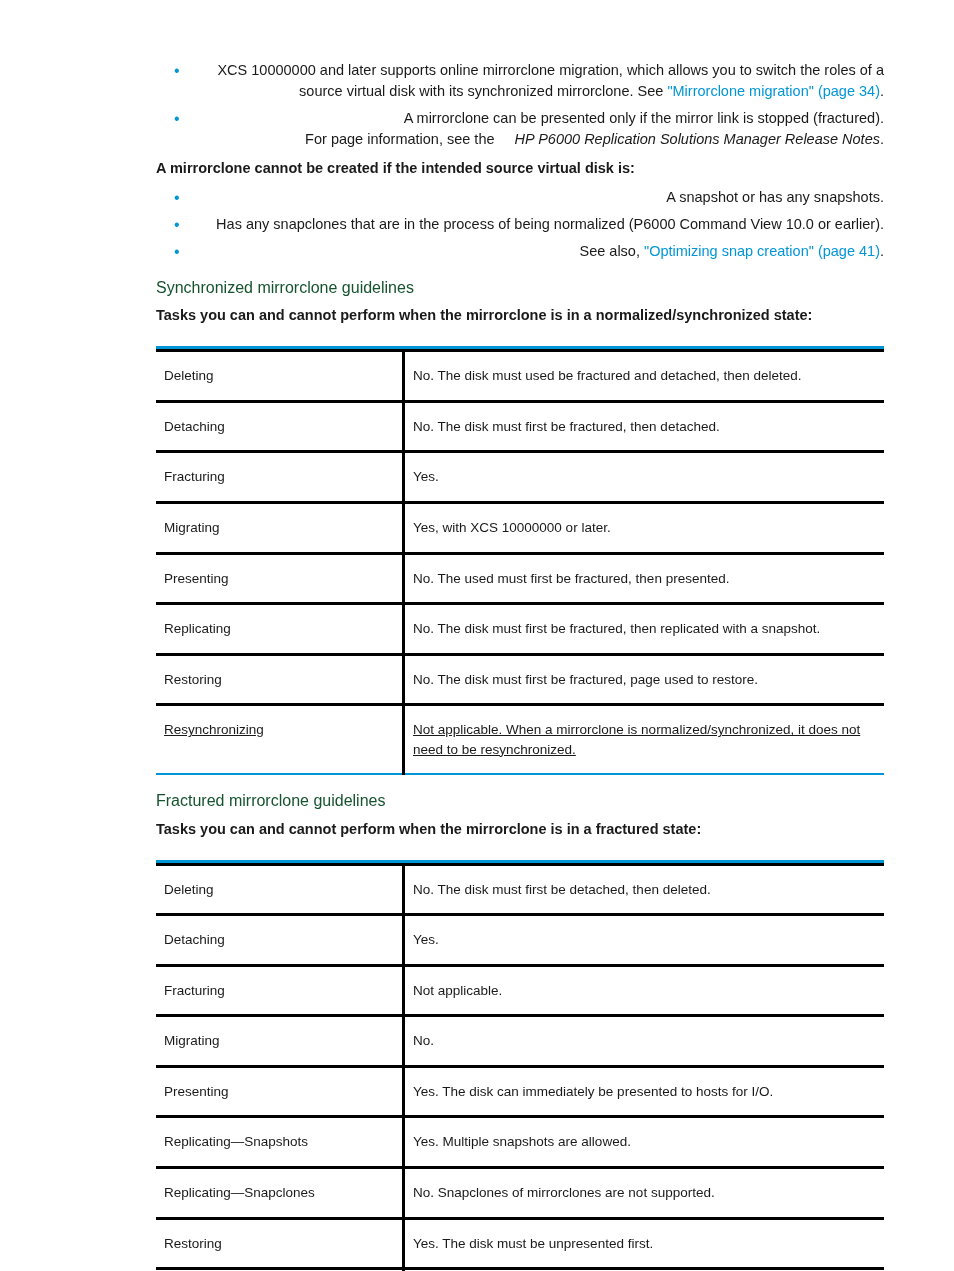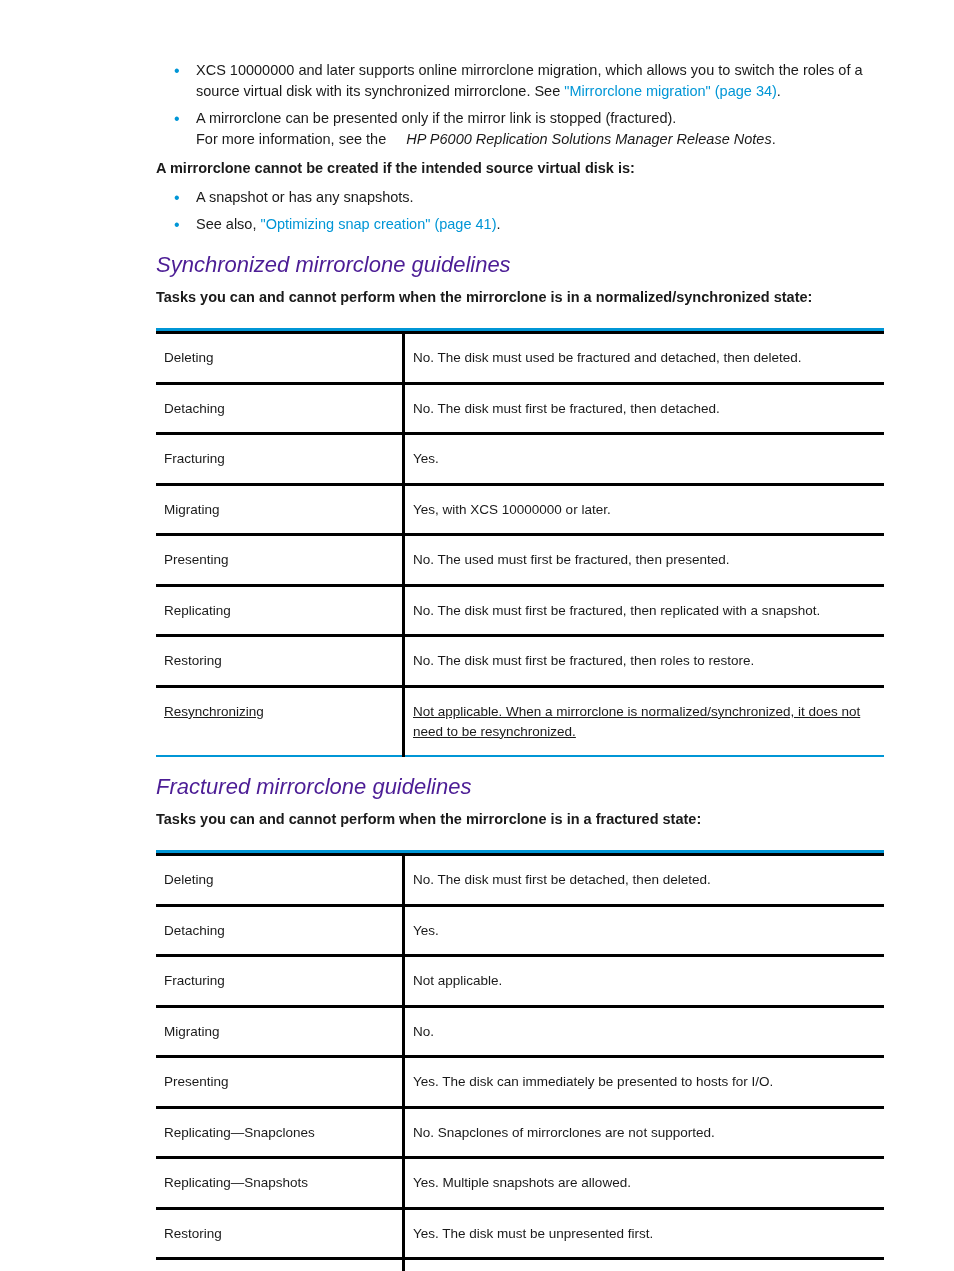--- a/index.html
+++ b/index.html
@@ -14,20 +14,21 @@
     background: #fff;
   }
   .content {
     padding-left: 96px;
     padding-right: 10px;
   }
   ul {
     margin: 0 0 8px 0;
     padding-left: 32px;
     list-style: none;
+    text-align: right;
   }
   ul li {
     position: relative;
     padding-left: 8px;
     margin-bottom: 6px;
   }
   ul li::before {
     content: "•";
     position: absolute;
     left: -14px;
@@ -43,24 +44,23 @@
     font-style: italic;
     margin-left: 16px;
   }
   p {
     margin: 0 0 8px 0;
     font-weight: bold;
   }
   h3 {
     font-family: Arial, Helvetica, sans-serif;
     font-weight: normal;
-    color: #4c1d95;
-    font-size: 22px;
+    color: #14532d;
+    font-size: 16px;
     margin: 14px 0 6px 0;
-    font-style: italic;
   }
   table {
     width: 100%;
     border-collapse: collapse;
     margin: 20px 0 14px 0;
     font-size: 13.5px;
   }
   table thead tr {
     border-top: 3px solid #0096d6;
   }
@@ -86,29 +86,30 @@
 
 <div class="content">
 
   <ul>
     <li>
       <span>XCS 10000000 and later supports online mirrorclone migration, which allows you to switch the roles of a source virtual disk with its synchronized mirrorclone. See </span><span class="link">"Mirrorclone migration" (page 34)</span><span>.</span>
     </li>
     <li>
       <div>A mirrorclone can be presented only if the mirror link is stopped (fractured).</div>
       <div>
-        <span>For more information, see the </span><span class="italic">HP P6000 Replication Solutions Manager Release Notes</span><span>.</span>
+        <span>For page information, see the </span><span class="italic">HP P6000 Replication Solutions Manager Release Notes</span><span>.</span>
       </div>
     </li>
   </ul>
 
   <p>A mirrorclone cannot be created if the intended source virtual disk is:</p>
 
   <ul>
     <li><span>A snapshot or has any snapshots.</span></li>
+    <li><span>Has any snapclones that are in the process of being normalized (P6000 Command View 10.0 or earlier).</span></li>
     <li>
       <span>See also, </span><span class="link">"Optimizing snap creation" (page 41)</span><span>.</span>
     </li>
   </ul>
 
   <h3>Synchronized mirrorclone guidelines</h3>
   <p>Tasks you can and cannot perform when the mirrorclone is in a normalized/synchronized state:</p>
 
   <table>
     <thead>
@@ -137,21 +138,21 @@
         <tr>
           <td>Presenting</td>
           <td>No. The used must first be fractured, then presented.</td>
         </tr>
         <tr>
           <td>Replicating</td>
           <td>No. The disk must first be fractured, then replicated with a snapshot.</td>
         </tr>
         <tr>
           <td>Restoring</td>
-          <td>No. The disk must first be fractured, then roles to restore.</td>
+          <td>No. The disk must first be fractured, page used to restore.</td>
         </tr>
         <tr>
           <td>Resynchronizing</td>
           <td>Not applicable. When a mirrorclone is normalized/synchronized, it does not need to be resynchronized.</td>
         </tr>
       </tbody>
   </table>
 
   <h3>Fractured mirrorclone guidelines</h3>
   <p>Tasks you can and cannot perform when the mirrorclone is in a fractured state:</p>
@@ -178,28 +179,28 @@
         </tr>
         <tr>
           <td>Migrating</td>
           <td>No.</td>
         </tr>
         <tr>
           <td>Presenting</td>
           <td>Yes. The disk can immediately be presented to hosts for I/O.</td>
         </tr>
         <tr>
+          <td>Replicating—Snapshots</td>
+          <td>Yes. Multiple snapshots are allowed.</td>
+        </tr>
+        <tr>
           <td>Replicating—Snapclones</td>
           <td>No. Snapclones of mirrorclones are not supported.</td>
         </tr>
         <tr>
-          <td>Replicating—Snapshots</td>
-          <td>Yes. Multiple snapshots are allowed.</td>
-        </tr>
-        <tr>
           <td>Restoring</td>
           <td>Yes. The disk must be unpresented first.</td>
         </tr>
         <tr>
           <td>Resynchronizing</td>
           <td>Yes. The disk must be unpresented first.</td>
         </tr>
       </tbody>
   </table>
 

